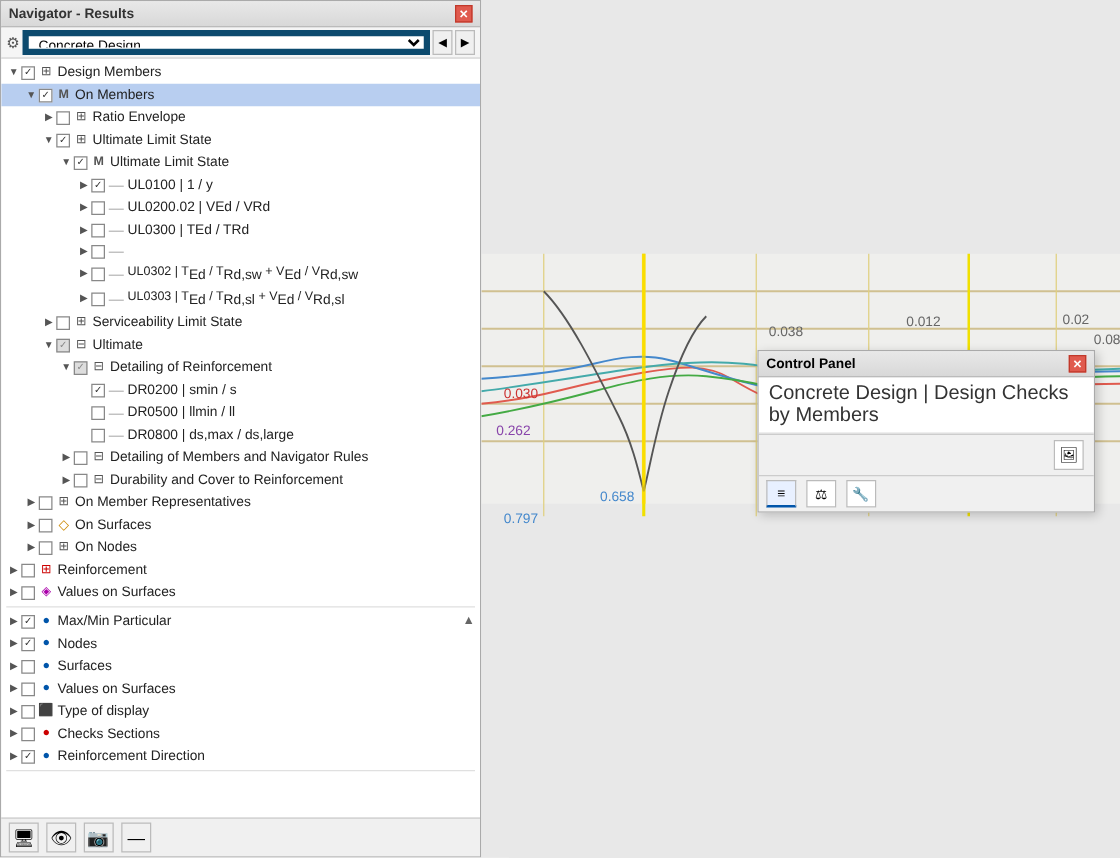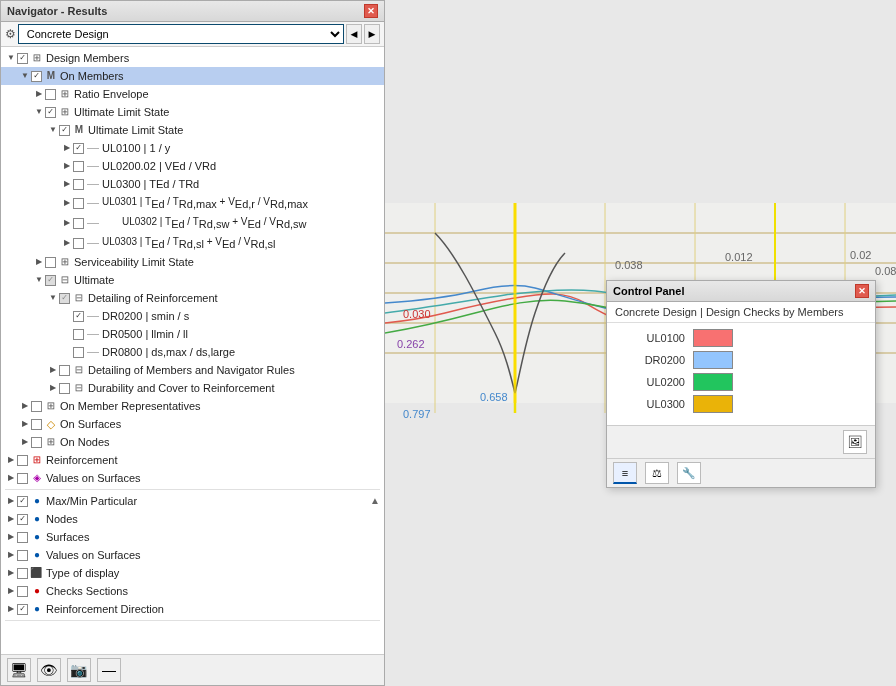--- a/index.html
+++ b/index.html
@@ -39,21 +39,21 @@
     .nav-dropdown-bar {
       background: #f5f5f5;
       border-bottom: 1px solid #ccc;
       padding: 2px 4px;
       display: flex;
       align-items: center;
       gap: 2px;
     }
     .nav-dropdown {
       flex: 1;
-      border: 1px solid #0c4a6e;
+      border: 5px solid #0c4a6e;
       background: white;
       padding: 1px 4px;
       font-size: 11px;
       height: 20px;
     }
     .nav-arrow-btn {
       width: 16px; height: 20px;
       border: 1px solid #bbb;
       background: #f0f0f0;
       display: flex; align-items: center; justify-content: center;
@@ -150,21 +150,21 @@
       width: 14px; height: 14px;
       background: #e05a4e;
       color: white;
       border: 1px solid #c0392b;
       font-size: 9px;
       display: flex; align-items: center; justify-content: center;
       cursor: pointer;
     }
     .cp-subtitle {
       padding: 4px 8px;
-      font-size: 11px;
+      font-size: 16px;
       color: #333;
       background: white;
       border-bottom: 1px solid #ddd;
     }
     .cp-body {
       background: white;
       padding: 6px 8px 8px 8px;
     }
     .cp-row {
       display: flex;
@@ -314,28 +314,27 @@
       <span class="tree-expander">▶</span>
       <span class="tree-checkbox"></span>
       <span class="tree-icon" style="color:#aaa; font-size:12px;">—</span>
       <span class="tree-label">UL0300 | TEd / TRd</span>
     </div>
 
     <div class="tree-item" style="padding-left:60px;">
       <span class="tree-expander">▶</span>
       <span class="tree-checkbox"></span>
       <span class="tree-icon" style="color:#aaa; font-size:12px;">—</span>
-      <span class="tree-label" style="font-size:10px;">UL0301 | T<sub>Ed</sub> / T<sub>Rd,max</sub> + V<sub>Ed,r</sub> / V<sub>Rd,max</sub></span>
-    </div>
-
-    <div class="tree-item" style="padding-left:60px;">
-      <span class="tree-expander">▶</span>
-      <span class="tree-checkbox"></span>
-      <span class="tree-icon" style="color:#aaa; font-size:12px;">—</span>
-      <span class="tree-label" style="font-size:10px;margin-left:20px;">UL0302 | T<sub>Ed</sub> / T<sub>Rd,sw</sub> + V<sub>Ed</sub> / V<sub>Rd,sw</sub></span>
+    </div>
+
+    <div class="tree-item" style="padding-left:60px;">
+      <span class="tree-expander">▶</span>
+      <span class="tree-checkbox"></span>
+      <span class="tree-icon" style="color:#aaa; font-size:12px;">—</span>
+      <span class="tree-label" style="font-size:10px;">UL0302 | T<sub>Ed</sub> / T<sub>Rd,sw</sub> + V<sub>Ed</sub> / V<sub>Rd,sw</sub></span>
     </div>
 
     <div class="tree-item" style="padding-left:60px;">
       <span class="tree-expander">▶</span>
       <span class="tree-checkbox"></span>
       <span class="tree-icon" style="color:#aaa; font-size:12px;">—</span>
       <span class="tree-label" style="font-size:10px;text-align:right;">UL0303 | T<sub>Ed</sub> / T<sub>Rd,sl</sub> + V<sub>Ed</sub> / V<sub>Rd,sl</sub></span>
     </div>
 
     <div class="tree-item" style="padding-left:32px;">
@@ -548,42 +547,20 @@
     <text x="18" y="245" fill="#4488cc" font-size="9" font-family="Arial">0.797</text>
   </svg>
 </div>
 
 <div class="control-panel">
   <div class="cp-title-bar">
     <span>Control Panel</span>
     <div class="cp-close">✕</div>
   </div>
   <div class="cp-subtitle">Concrete Design | Design Checks by Members</div>
-  <div class="cp-body">
-
-    <div class="cp-row">
-      <span class="cp-label">UL0100</span>
-      <div class="cp-color-box" style="background-color: #f87171;"></div>
-    </div>
-
-    <div class="cp-row">
-      <span class="cp-label">DR0200</span>
-      <div class="cp-color-box" style="background-color: #93c5fd;"></div>
-    </div>
-
-    <div class="cp-row">
-      <span class="cp-label">UL0200</span>
-      <div class="cp-color-box" style="background-color: #22c55e;"></div>
-    </div>
-
-    <div class="cp-row">
-      <span class="cp-label">UL0300</span>
-      <div class="cp-color-box" style="background-color: #eab308;"></div>
-    </div>
-  </div>
   <div class="cp-footer">
     <div class="cp-footer-btn">🖼</div>
   </div>
   <div class="cp-tabs">
     <div class="cp-tab-btn active">≡</div>
     <div class="cp-tab-btn">⚖</div>
     <div class="cp-tab-btn">🔧</div>
   </div>
 </div>
 

